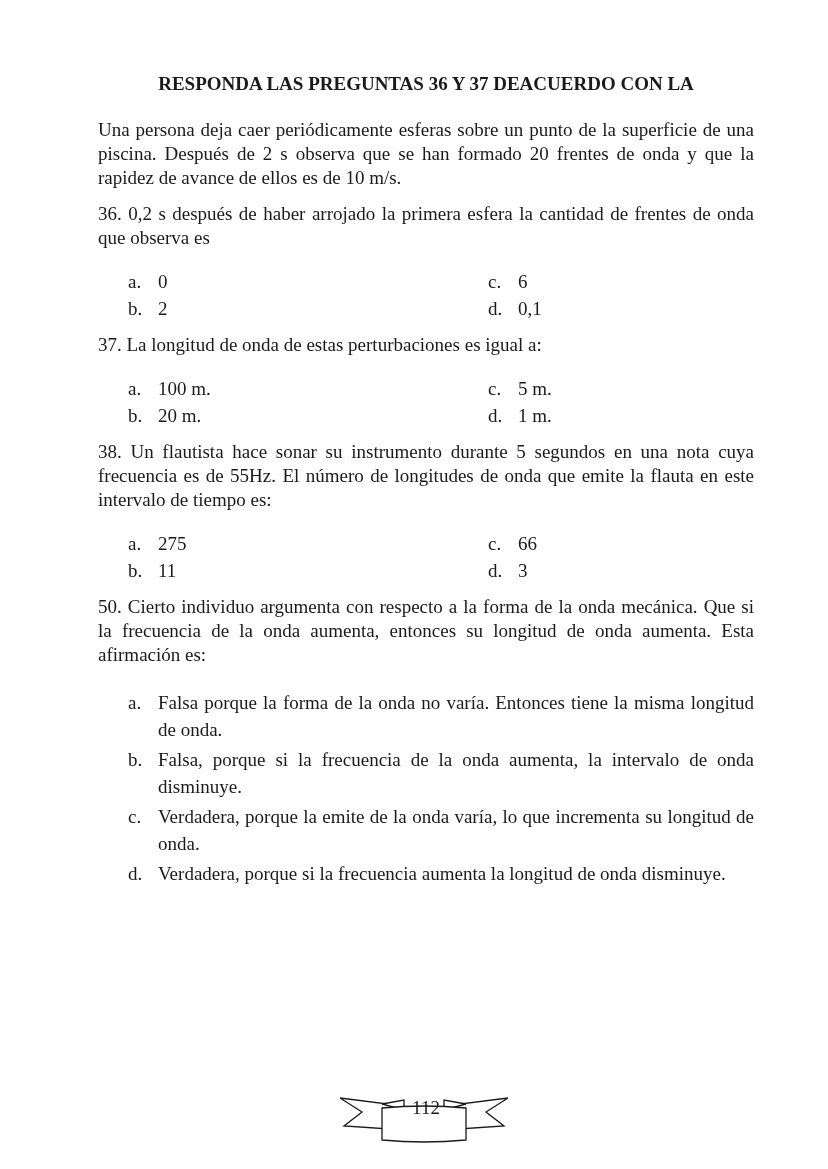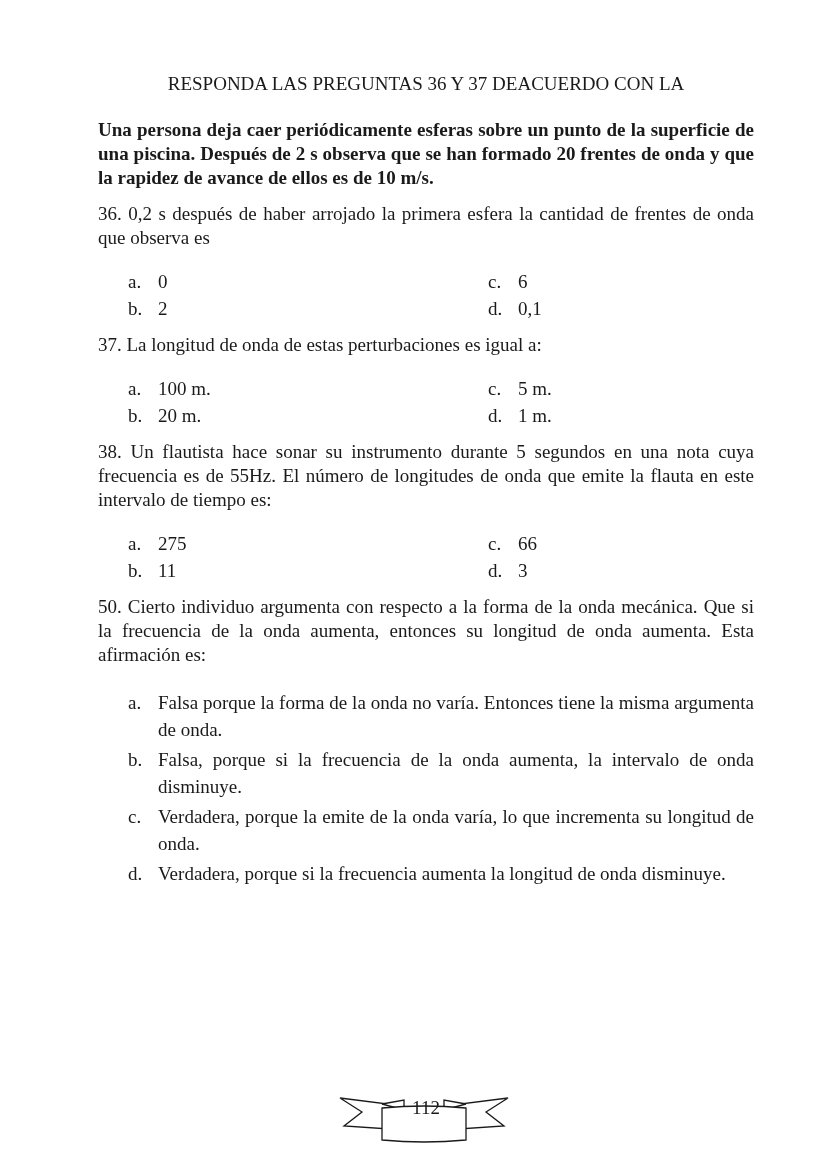--- a/index.html
+++ b/index.html
@@ -19,29 +19,29 @@
     }
     .page {
       position: absolute;
       left: 98px;
       top: 72px;
       width: 656px;
     }
     .heading {
       text-align: center;
       margin: 0;
-      font-weight: normal;
+      font-weight: bold;
       font-size: 19px;
       line-height: 24px;
     }
     .para {
       text-align: justify;
       margin: 0;
     }
-    .intro { margin-top: 22px; font-weight: bold; }
+    .intro { margin-top: 22px; }
     .question { margin-top: 12px; }
     .options {
       display: grid;
       grid-template-columns: 360px 296px;
       margin-top: 20px;
       padding-left: 30px;
       row-gap: 3px;
     }
     .opt {
       display: flex;
@@ -165,21 +165,21 @@
         <span class="opt-text">3</span>
       </div>
     </div>
   </div>
 
   <div class="question">
     <p class="para">50. Cierto individuo argumenta con respecto a la forma de la onda mecánica. Que si la frecuencia de la onda aumenta, entonces su longitud de onda aumenta. Esta afirmación es:</p>
     <div class="long-options">
       <div class="long-opt">
         <span class="opt-letter">a.</span>
-        <span class="opt-text">Falsa porque la forma de la onda no varía. Entonces tiene la misma argumenta de onda.</span>
+        <span class="opt-text">Falsa porque la forma de la onda no varía. Entonces tiene la misma longitud de onda.</span>
       </div>
       <div class="long-opt">
         <span class="opt-letter">b.</span>
         <span class="opt-text">Falsa, porque si la frecuencia de la onda aumenta, la intervalo de onda disminuye.</span>
       </div>
       <div class="long-opt">
         <span class="opt-letter">c.</span>
         <span class="opt-text">Verdadera, porque la emite de la onda varía, lo que incrementa su longitud de onda.</span>
       </div>
       <div class="long-opt">

